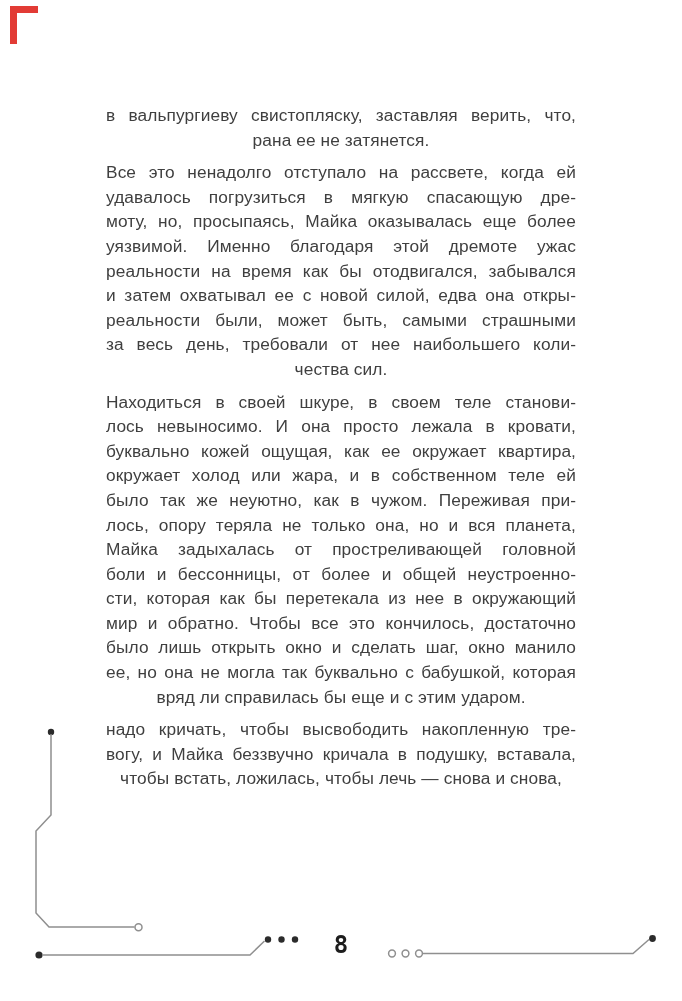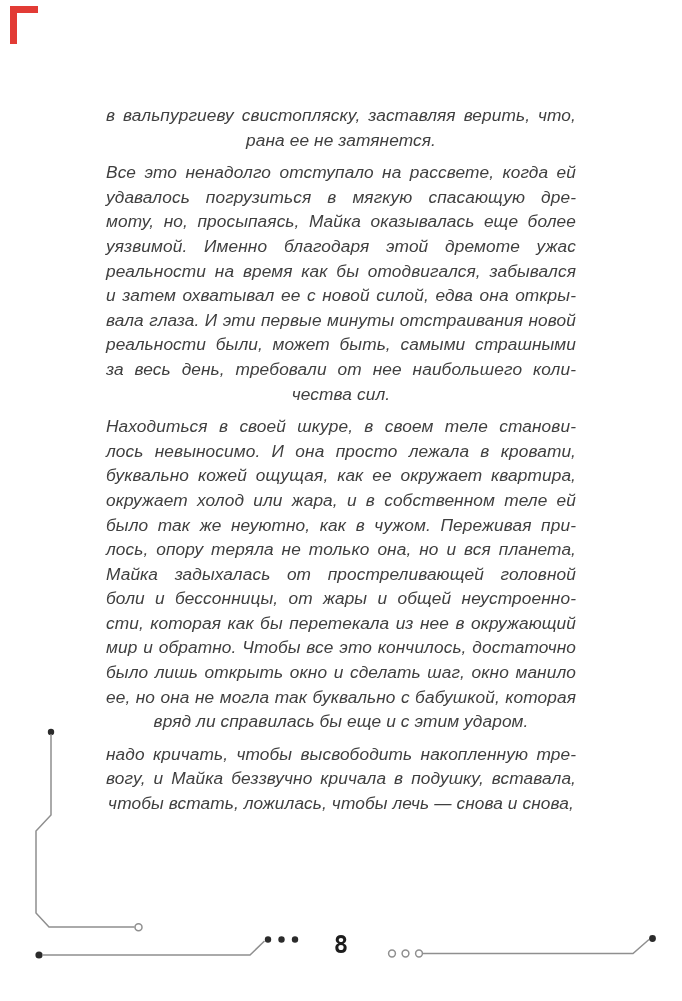--- a/index.html
+++ b/index.html
@@ -27,21 +27,21 @@
   }
   .text-block{
     position:absolute;
     left:106px;top:103px;
     width:470px;
     color:var(--text);
     font-size:17.3px;
     letter-spacing:0.1px;
     line-height:24.6px;
   }
-  .para{margin-bottom:8px;font-style:italic;}
+  .para{margin-bottom:8px;}
   .line{text-align:center;}
   .line.just{
     text-align:justify;
     text-align-last:justify;
     text-justify:inter-word;
   }
   .deco-svg{
     position:absolute;
     left:0;top:0;
     width:682px;height:1001px;
@@ -72,34 +72,33 @@
       <div class="line just">в вальпургиеву свистопляску, заставляя верить, что,</div>
       <div class="line">рана ее не затянется.</div>
     </div>
     <div class="para">
       <div class="line just">Все это ненадолго отступало на рассвете, когда ей</div>
       <div class="line just">удавалось погрузиться в мягкую спасающую дре-</div>
       <div class="line just">моту, но, просыпаясь, Майка оказывалась еще более</div>
       <div class="line just">уязвимой. Именно благодаря этой дремоте ужас</div>
       <div class="line just">реальности на время как бы отодвигался, забывался</div>
       <div class="line just">и затем охватывал ее с новой силой, едва она откры-</div>
-      <div class="line just">вала глаза. И эти первые минуты отстраивания новой</div>
       <div class="line just">реальности были, может быть, самыми страшными</div>
       <div class="line just">за весь день, требовали от нее наибольшего коли-</div>
       <div class="line">чества сил.</div>
     </div>
     <div class="para">
       <div class="line just">Находиться в своей шкуре, в своем теле станови-</div>
       <div class="line just">лось невыносимо. И она просто лежала в кровати,</div>
       <div class="line just">буквально кожей ощущая, как ее окружает квартира,</div>
       <div class="line just">окружает холод или жара, и в собственном теле ей</div>
       <div class="line just">было так же неуютно, как в чужом. Переживая при-</div>
       <div class="line just">лось, опору теряла не только она, но и вся планета,</div>
       <div class="line just">Майка задыхалась от простреливающей головной</div>
-      <div class="line just">боли и бессонницы, от жары и общей неустроенно-</div>
+      <div class="line just">боли и бессонницы, от более и общей неустроенно-</div>
       <div class="line just">сти, которая как бы перетекала из нее в окружающий</div>
       <div class="line just">мир и обратно. Чтобы все это кончилось, достаточно</div>
       <div class="line just">было лишь открыть окно и сделать шаг, окно манило</div>
       <div class="line just">ее, но она не могла так буквально с бабушкой, которая</div>
       <div class="line">вряд ли справилась бы еще и с этим ударом.</div>
     </div>
     <div class="para">
       <div class="line just">надо кричать, чтобы высвободить накопленную тре-</div>
       <div class="line just">вогу, и Майка беззвучно кричала в подушку, вставала,</div>
       <div class="line">чтобы встать, ложилась, чтобы лечь — снова и снова,</div>

